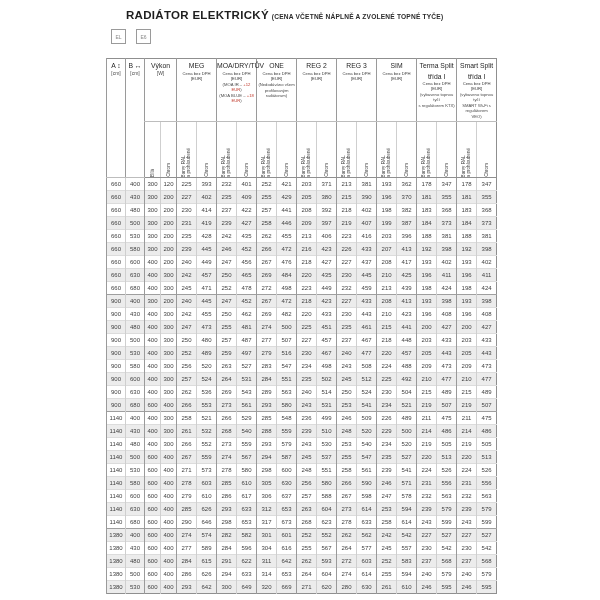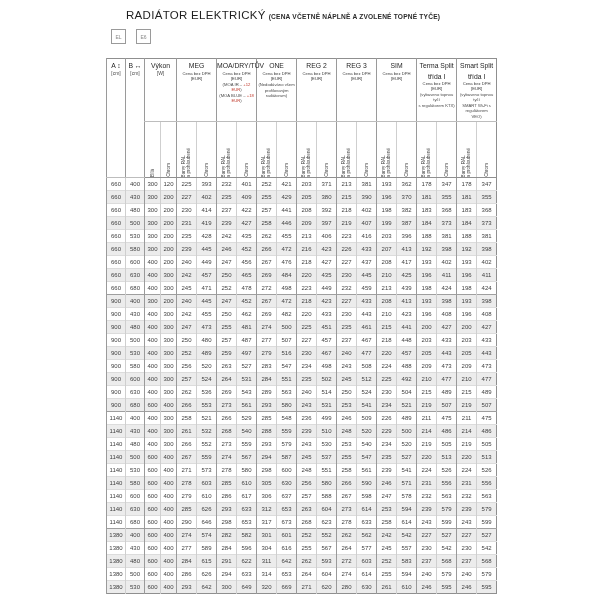--- a/index.html
+++ b/index.html
@@ -1,20 +1,20 @@
 <!DOCTYPE html>
 <html><head>
 <meta charset="utf-8">
 <style>
   html,body{margin:0;padding:0;background:#fff;}
   body{width:600px;height:600px;position:relative;font-family:"Liberation Sans",sans-serif;overflow:hidden;}
   .page{position:absolute;inset:0;background:#ffffff;}
 
   .title-row{position:absolute;left:106px;top:5px;white-space:nowrap;}
-  .title-main{font-size:11.5px;font-weight:400;color:#1e1e1e;letter-spacing:.3px;padding-left:20px;}
+  .title-main{font-size:11.5px;font-weight:700;color:#1e1e1e;letter-spacing:.3px;padding-left:20px;}
   .title-sub{font-size:6.6px;font-weight:700;color:#2a2a2a;margin-left:3px;letter-spacing:.2px;}
 
   .badges{position:absolute;left:111px;top:29px;display:flex;gap:10px;}
   .badge{width:13px;height:13px;border:1px solid #9a9a9a;display:flex;align-items:center;justify-content:center;
          font-size:5px;color:#8a8a8a;background:#fff;}
 
   table.price{position:absolute;left:106px;top:58px;width:391px;border-collapse:collapse;table-layout:fixed;
               border:1px solid #8f8f8f;}
   table.price th,table.price td{padding:0;margin:0;}
 

